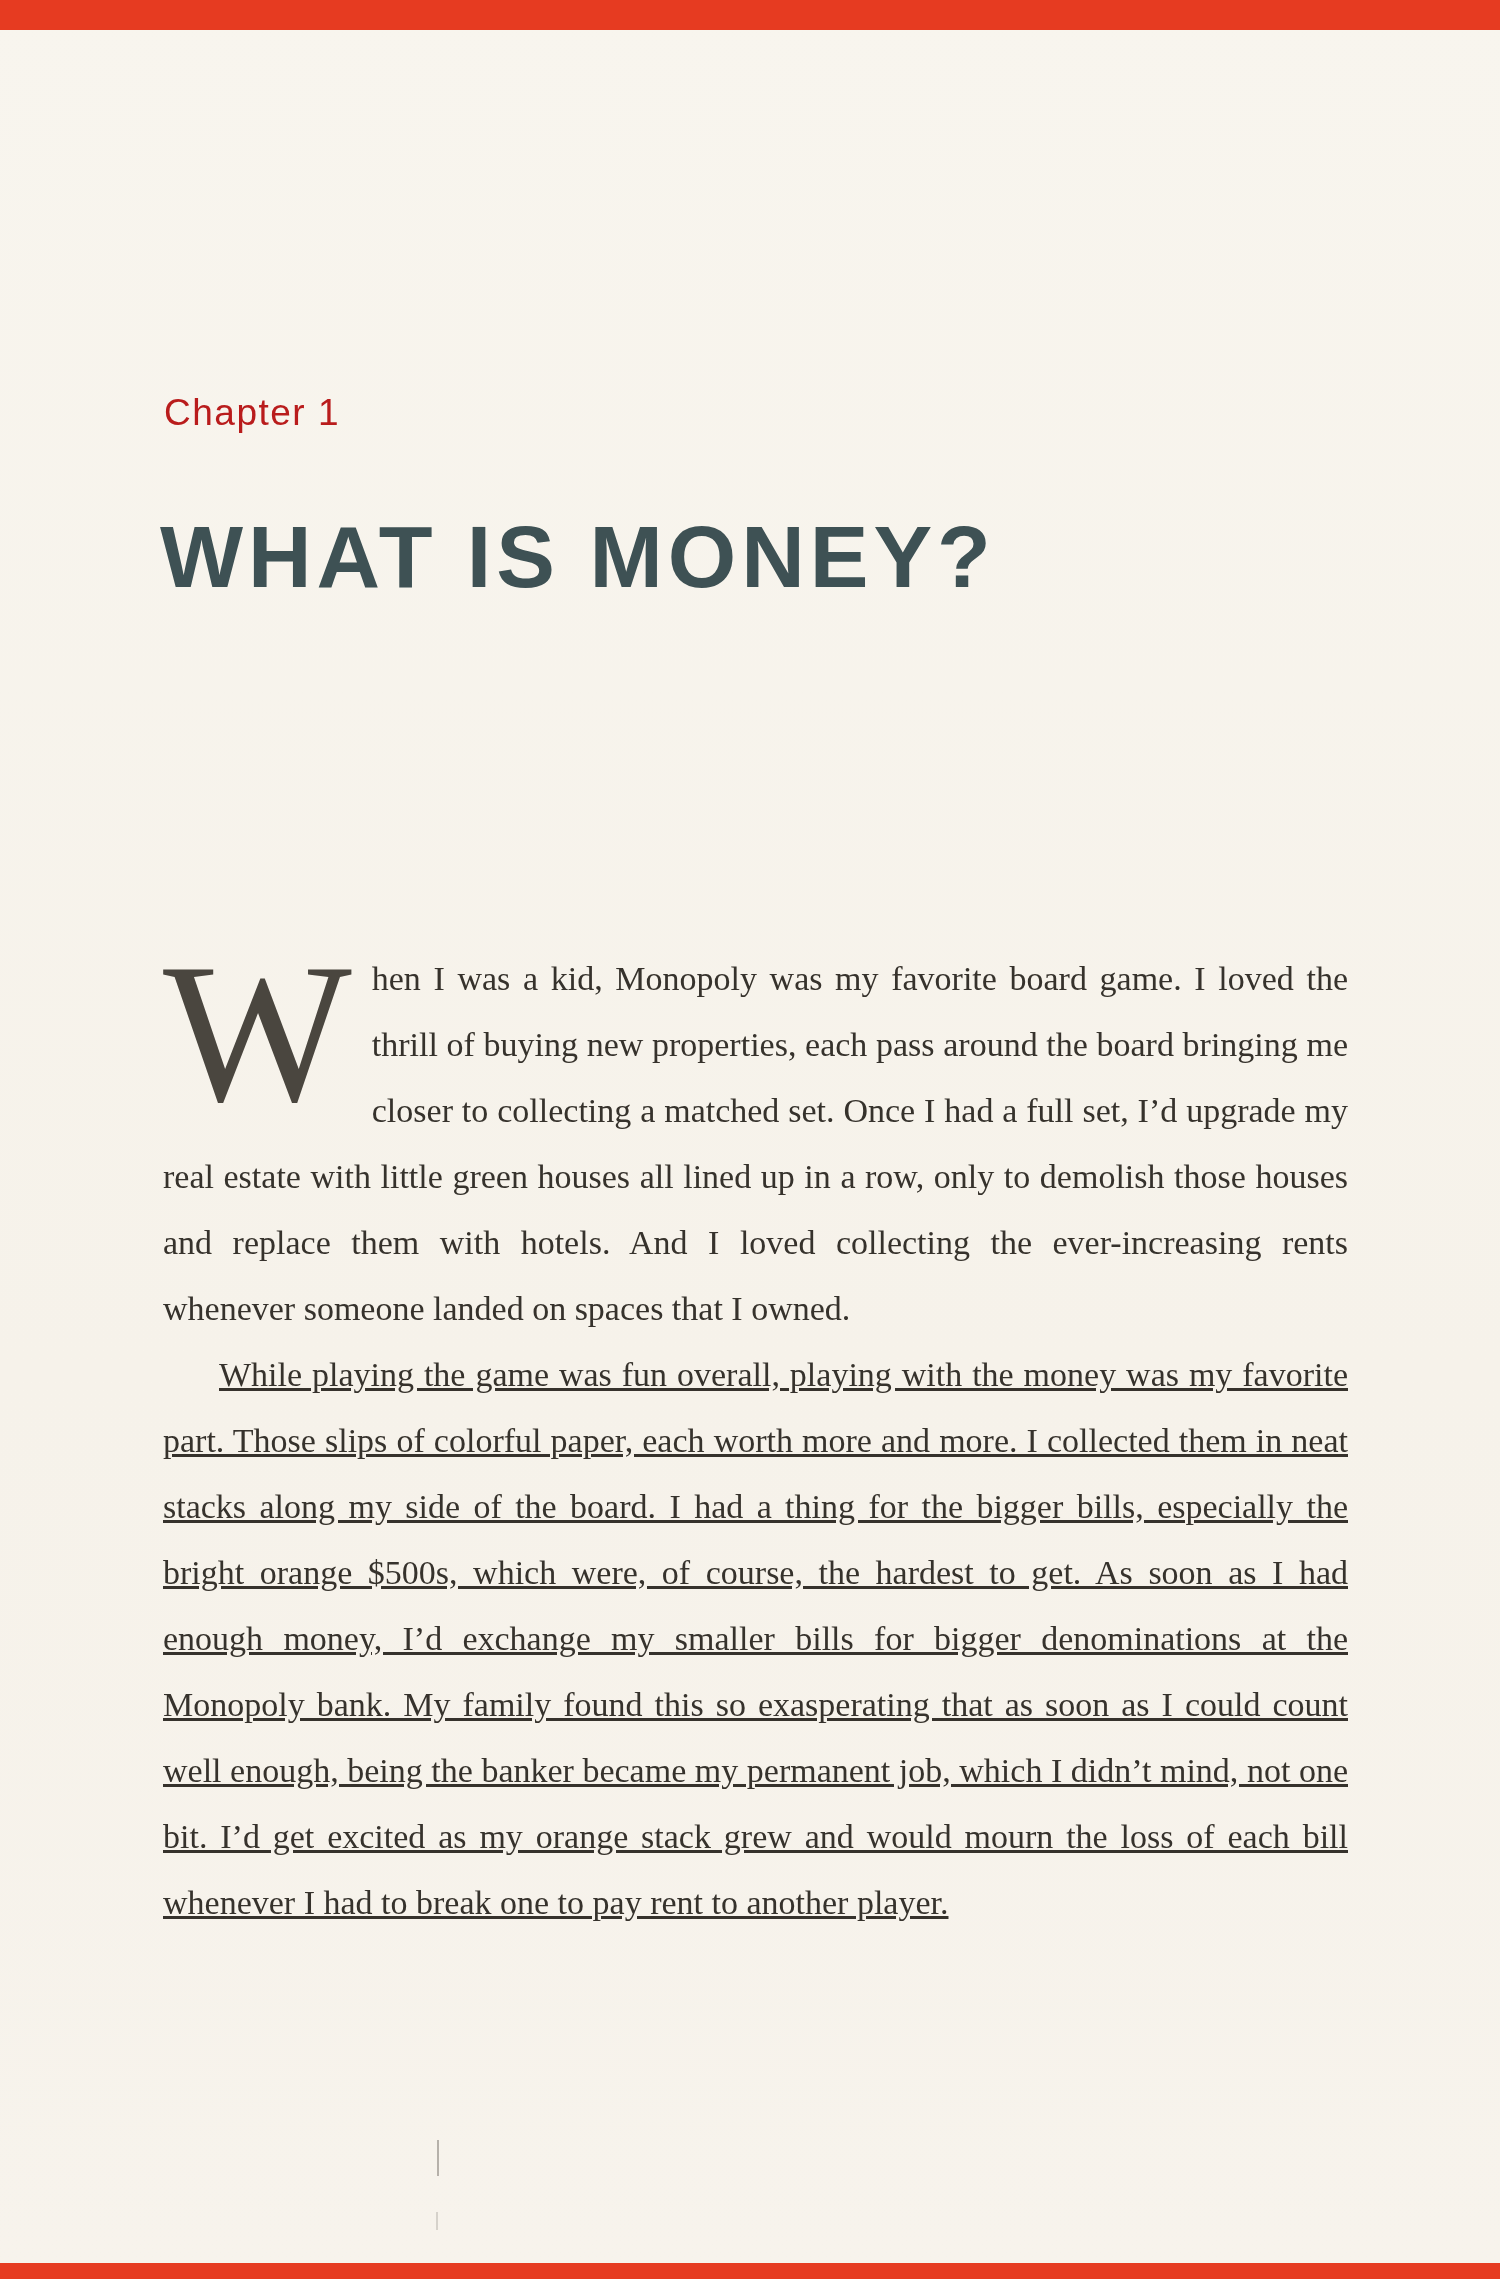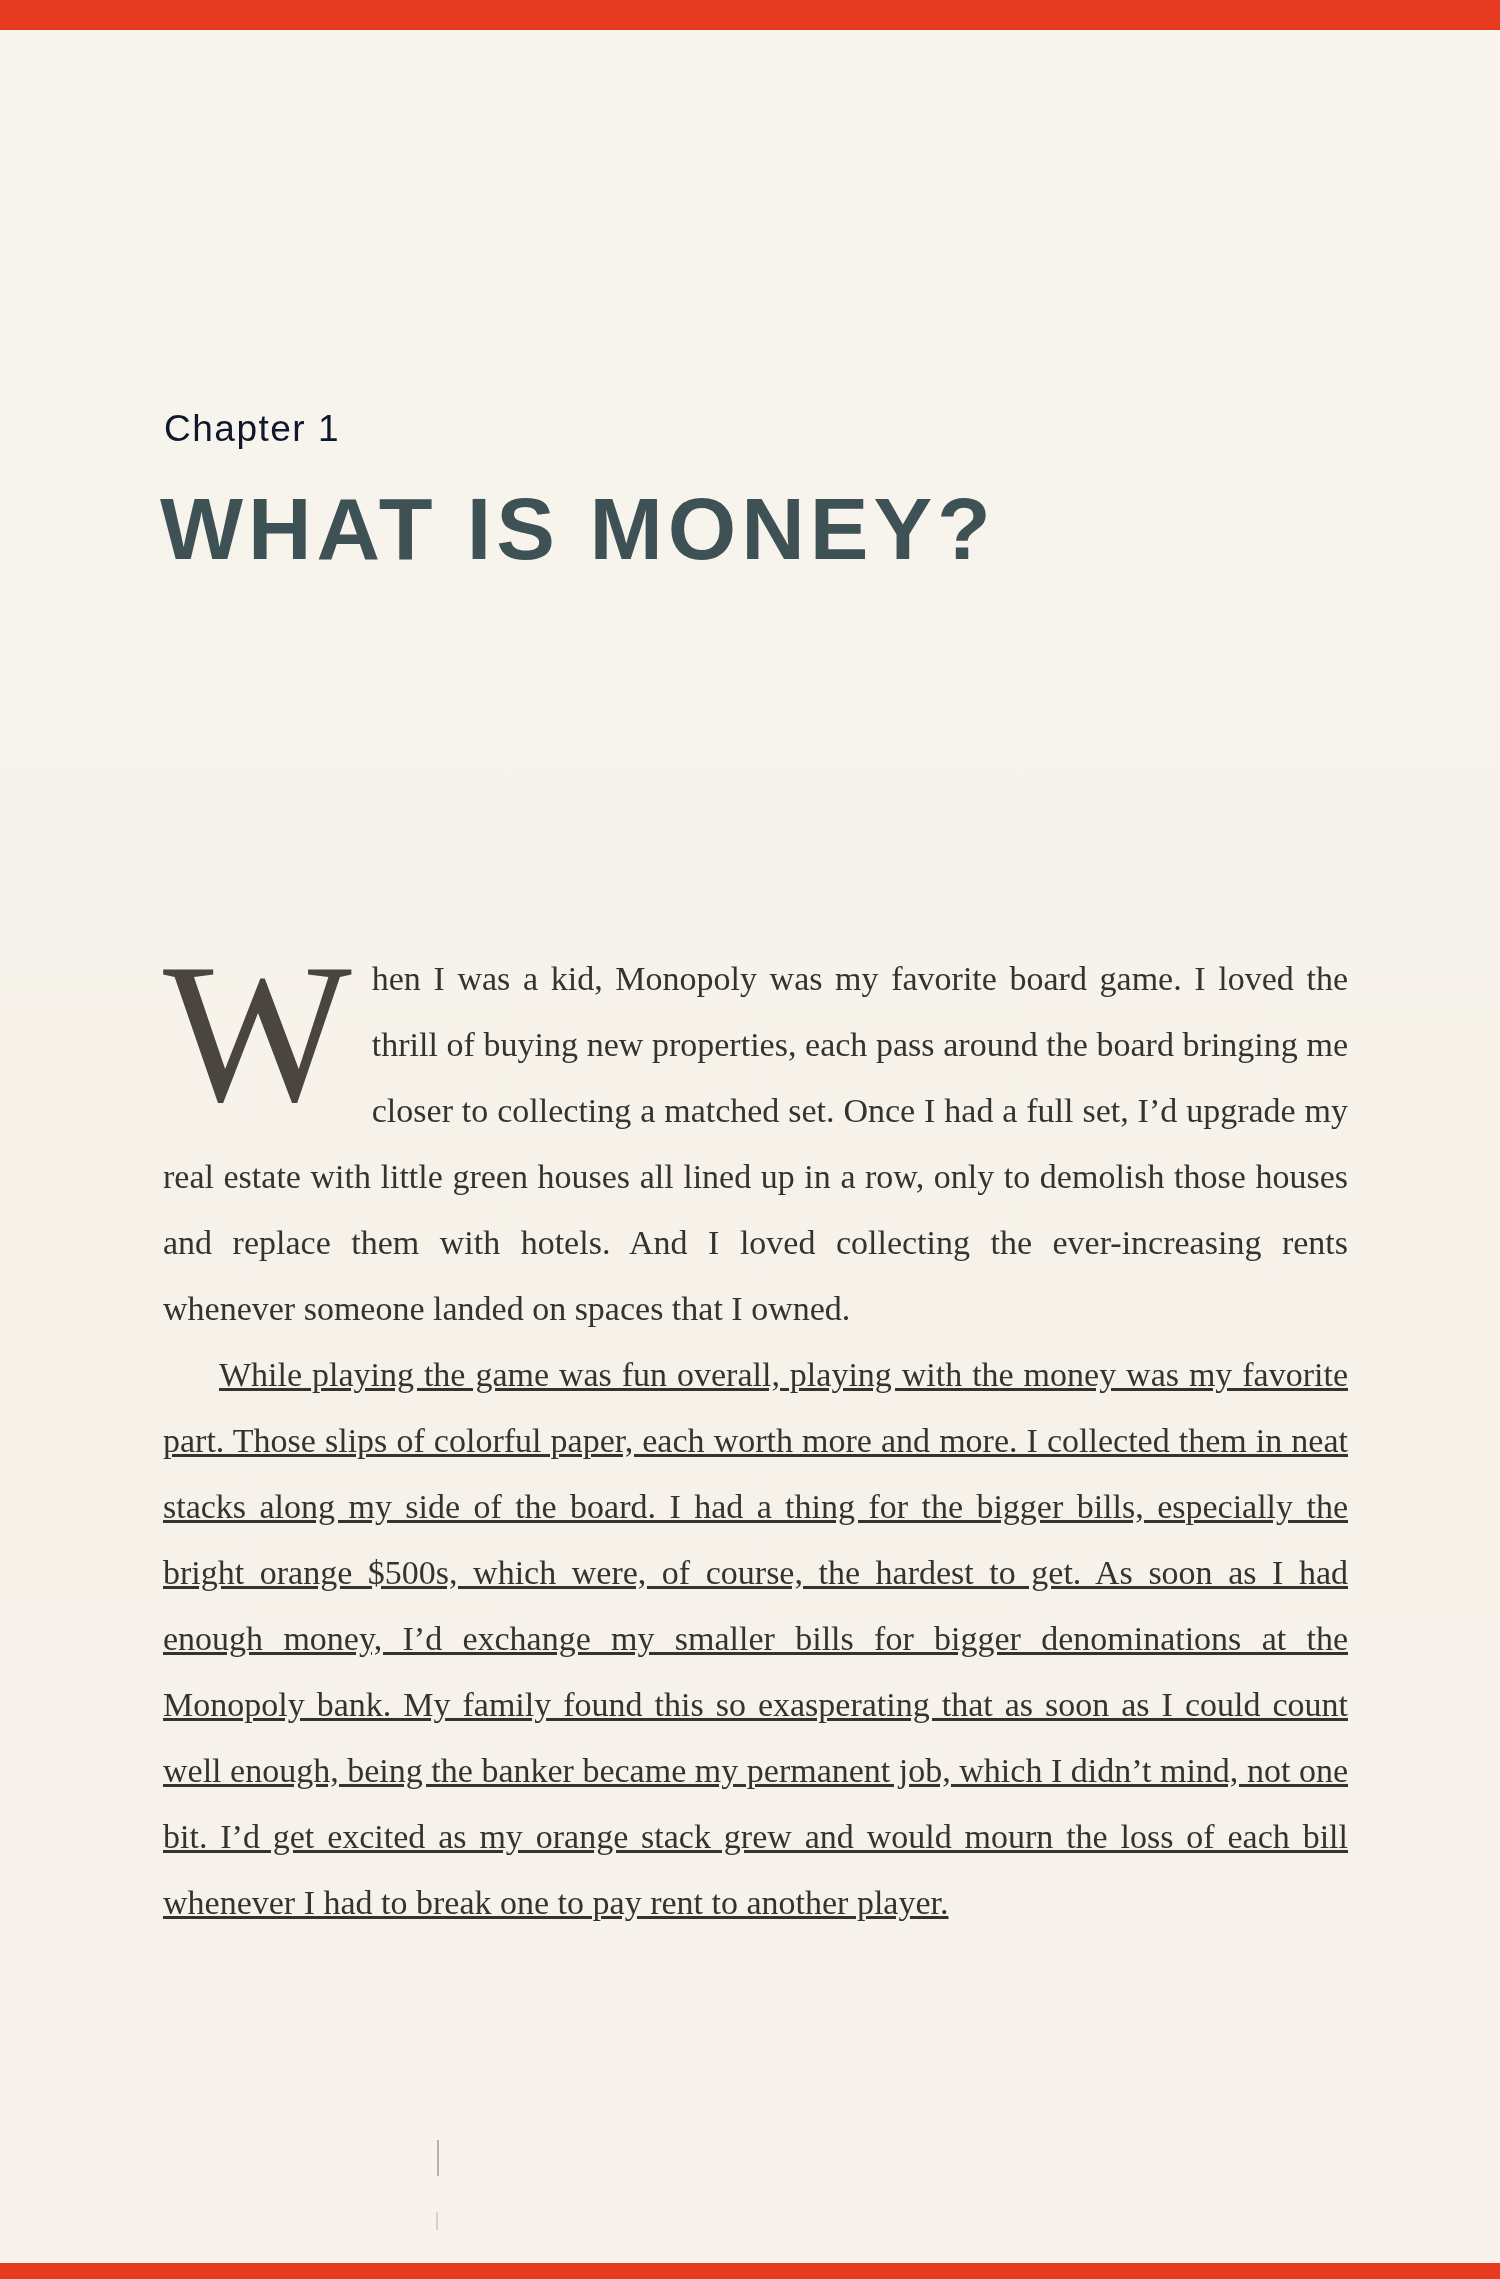--- a/index.html
+++ b/index.html
@@ -22,32 +22,32 @@
   .stripe-bottom {
     position: absolute;
     bottom: 0; left: 0;
     width: 100%; height: 16px;
     background: #e63b21;
   }
 
   .chapter-label {
     position: absolute;
     left: 164px;
-    top: 408px;
+    top: 392px;
     font-family: "Liberation Sans", sans-serif;
     font-size: 37px;
     font-weight: 400;
     letter-spacing: 1.5px;
-    color: #0f172a;
+    color: #b91c1c;
   }
 
   .page-title {
     position: absolute;
     left: 160px;
-    top: 478px;
+    top: 506px;
     font-family: "Liberation Sans", sans-serif;
     font-size: 88px;
     font-weight: 700;
     letter-spacing: 5px;
     color: #3e5154;
   }
 
   .body-text {
     position: absolute;
     left: 163px;

